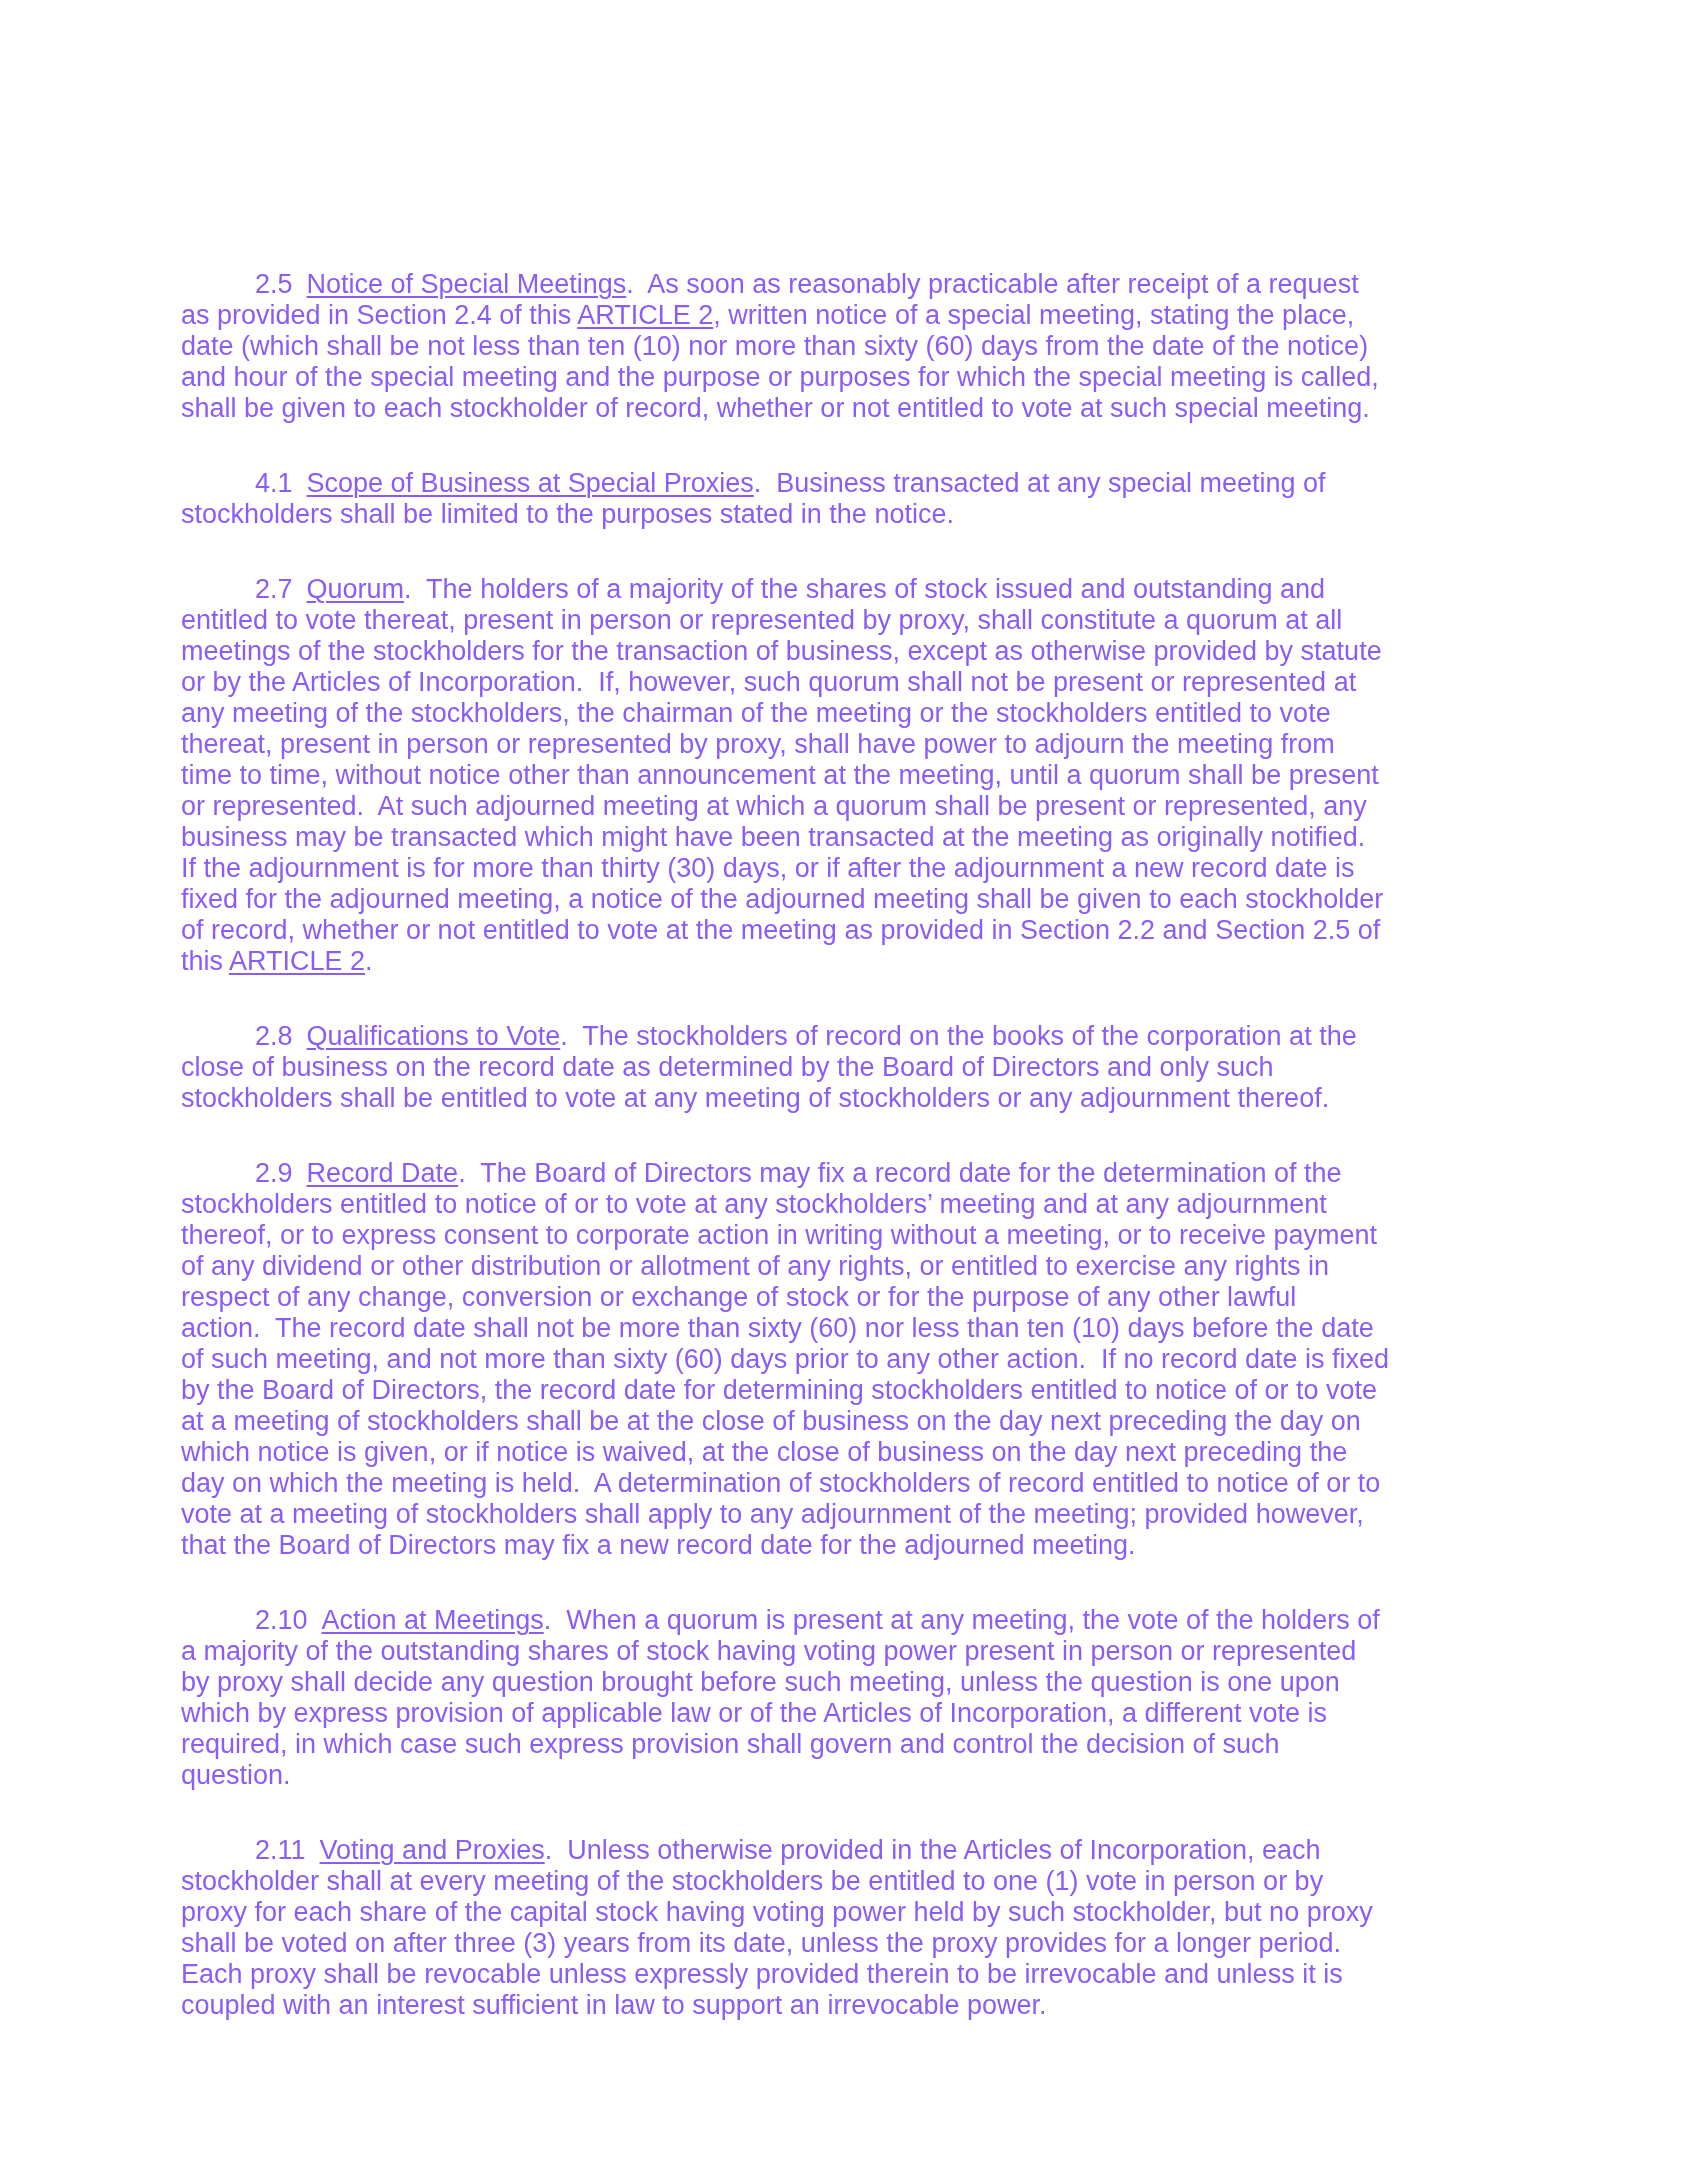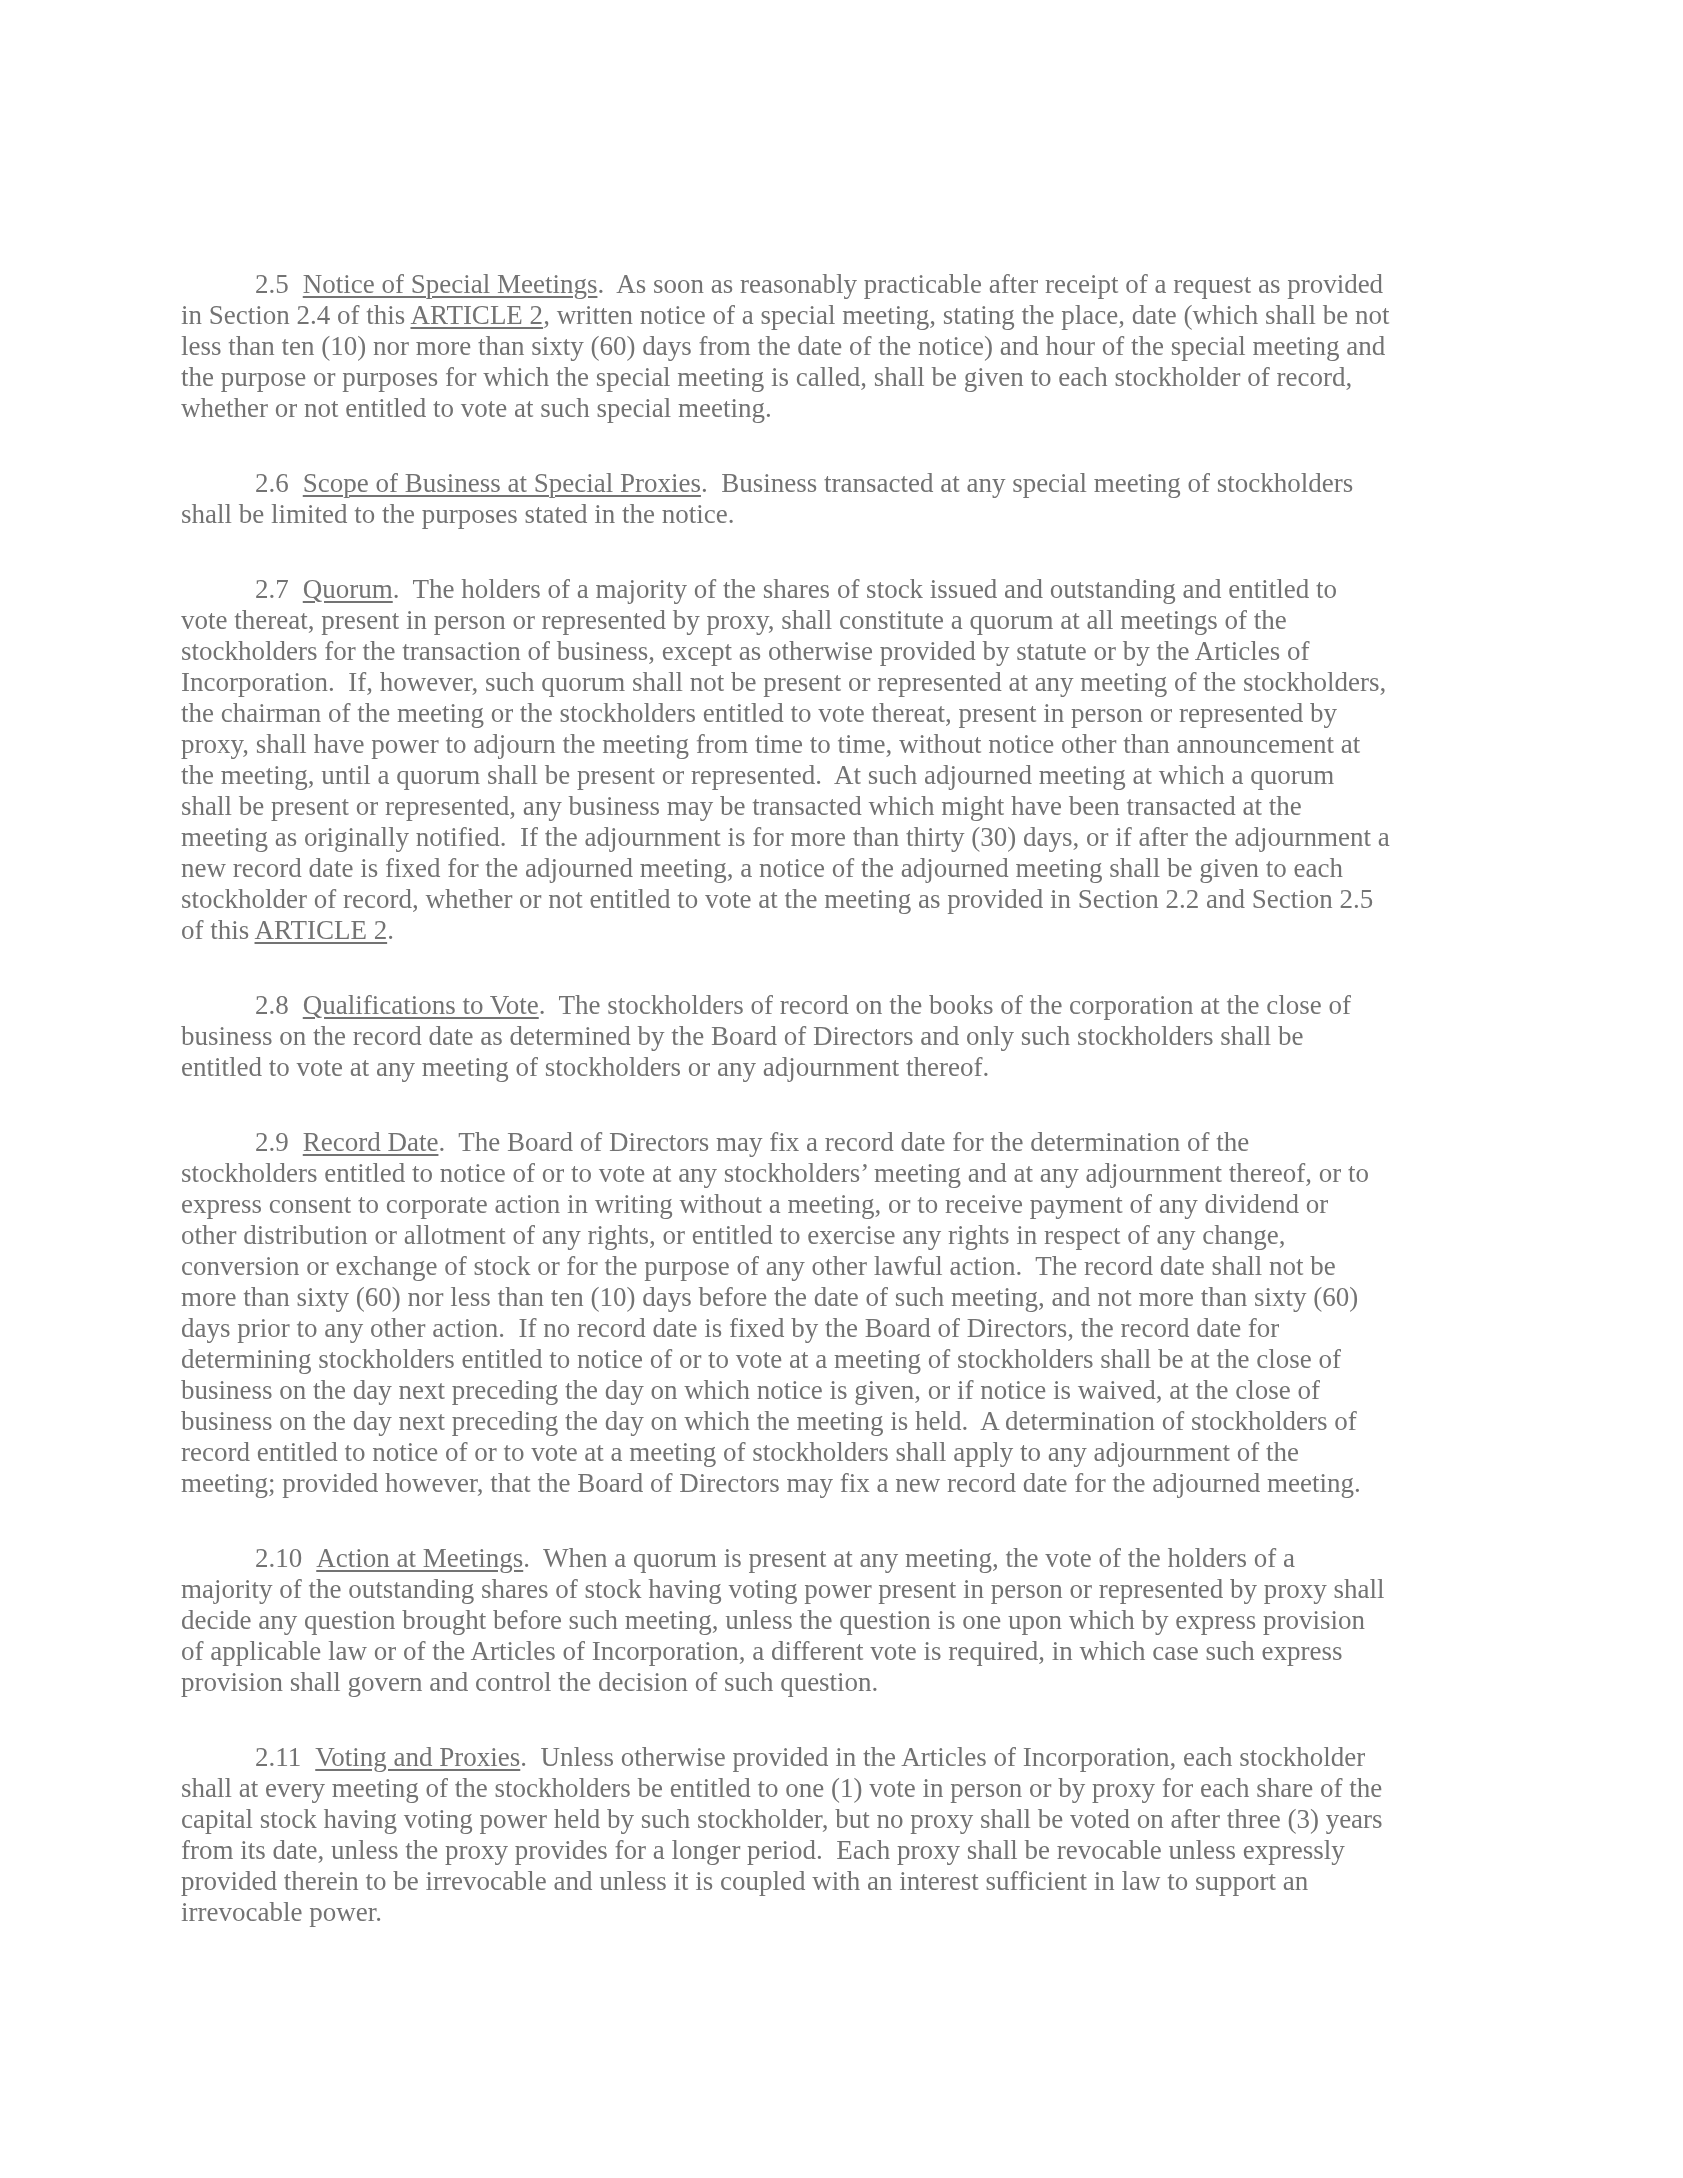--- a/index.html
+++ b/index.html
@@ -13,22 +13,22 @@
     position: relative;
     overflow: hidden;
   }
   .page {
     position: absolute;
     top: 0;
     left: 0;
     width: 1532px;
     height: 2178px;
     background: #ffffff;
-    color: #737373;
-    font-family: Liberation Serif, serif;
+    color: #8b5cf6;
+    font-family: Liberation Sans, sans-serif;
     font-size: 27px;
     line-height: 31px;
     box-sizing: border-box;
   }
   .content {
     padding: 269px 142px 0 181px;
     box-sizing: border-box;
   }
   p.section {
     margin: 0 0 44px 0;
@@ -49,21 +49,21 @@
     text-decoration-thickness: 2px;
     text-underline-offset: 3px;
   }
 </style>
 </head>
 <body>
 
 <div class="page">
   <div class="content" id="sections-container">
       <p class="section"><span class="num">2.5</span><span class="tab"></span><span class="title">Notice of Special Meetings</span><span>.&nbsp; As soon as reasonably practicable after receipt of a request as provided in Section 2.4 of this </span><span class="u">ARTICLE 2</span><span>, written notice of a special meeting, stating the place, date (which shall be not less than ten (10) nor more than sixty (60) days from the date of the notice) and hour of the special meeting and the purpose or purposes for which the special meeting is called, shall be given to each stockholder of record, whether or not entitled to vote at such special meeting.</span></p>
-      <p class="section"><span class="num">2.6</span><span class="tab"></span><span class="title">Scope of Business at Special Proxies</span><span>.&nbsp; Business transacted at any special meeting of stockholders shall be limited to the purposes stated in the notice.</span></p>
+      <p class="section"><span class="num">4.1</span><span class="tab"></span><span class="title">Scope of Business at Special Proxies</span><span>.&nbsp; Business transacted at any special meeting of stockholders shall be limited to the purposes stated in the notice.</span></p>
       <p class="section"><span class="num">2.7</span><span class="tab"></span><span class="title">Quorum</span><span>.&nbsp; The holders of a majority of the shares of stock issued and outstanding and entitled to vote thereat, present in person or represented by proxy, shall constitute a quorum at all meetings of the stockholders for the transaction of business, except as otherwise provided by statute or by the Articles of Incorporation.&nbsp; If, however, such quorum shall not be present or represented at any meeting of the stockholders, the chairman of the meeting or the stockholders entitled to vote thereat, present in person or represented by proxy, shall have power to adjourn the meeting from time to time, without notice other than announcement at the meeting, until a quorum shall be present or represented.&nbsp; At such adjourned meeting at which a quorum shall be present or represented, any business may be transacted which might have been transacted at the meeting as originally notified.&nbsp; If the adjournment is for more than thirty (30) days, or if after the adjournment a new record date is fixed for the adjourned meeting, a notice of the adjourned meeting shall be given to each stockholder of record, whether or not entitled to vote at the meeting as provided in Section 2.2 and Section 2.5 of this </span><span class="u">ARTICLE 2</span><span>.</span></p>
       <p class="section"><span class="num">2.8</span><span class="tab"></span><span class="title">Qualifications to Vote</span><span>.&nbsp; The stockholders of record on the books of the corporation at the close of business on the record date as determined by the Board of Directors and only such stockholders shall be entitled to vote at any meeting of stockholders or any adjournment thereof.</span></p>
       <p class="section"><span class="num">2.9</span><span class="tab"></span><span class="title">Record Date</span><span>.&nbsp; The Board of Directors may fix a record date for the determination of the stockholders entitled to notice of or to vote at any stockholders’ meeting and at any adjournment thereof, or to express consent to corporate action in writing without a meeting, or to receive payment of any dividend or other distribution or allotment of any rights, or entitled to exercise any rights in respect of any change, conversion or exchange of stock or for the purpose of any other lawful action.&nbsp; The record date shall not be more than sixty (60) nor less than ten (10) days before the date of such meeting, and not more than sixty (60) days prior to any other action.&nbsp; If no record date is fixed by the Board of Directors, the record date for determining stockholders entitled to notice of or to vote at a meeting of stockholders shall be at the close of business on the day next preceding the day on which notice is given, or if notice is waived, at the close of business on the day next preceding the day on which the meeting is held.&nbsp; A determination of stockholders of record entitled to notice of or to vote at a meeting of stockholders shall apply to any adjournment of the meeting; provided however, that the Board of Directors may fix a new record date for the adjourned meeting.</span></p>
       <p class="section"><span class="num">2.10</span><span class="tab"></span><span class="title">Action at Meetings</span><span>.&nbsp; When a quorum is present at any meeting, the vote of the holders of a majority of the outstanding shares of stock having voting power present in person or represented by proxy shall decide any question brought before such meeting, unless the question is one upon which by express provision of applicable law or of the Articles of Incorporation, a different vote is required, in which case such express provision shall govern and control the decision of such question.</span></p>
       <p class="section"><span class="num">2.11</span><span class="tab"></span><span class="title">Voting and Proxies</span><span>.&nbsp; Unless otherwise provided in the Articles of Incorporation, each stockholder shall at every meeting of the stockholders be entitled to one (1) vote in person or by proxy for each share of the capital stock having voting power held by such stockholder, but no proxy shall be voted on after three (3) years from its date, unless the proxy provides for a longer period.&nbsp; Each proxy shall be revocable unless expressly provided therein to be irrevocable and unless it is coupled with an interest sufficient in law to support an irrevocable power.</span></p>
     </div>
 </div>
 
 
 </body></html>

